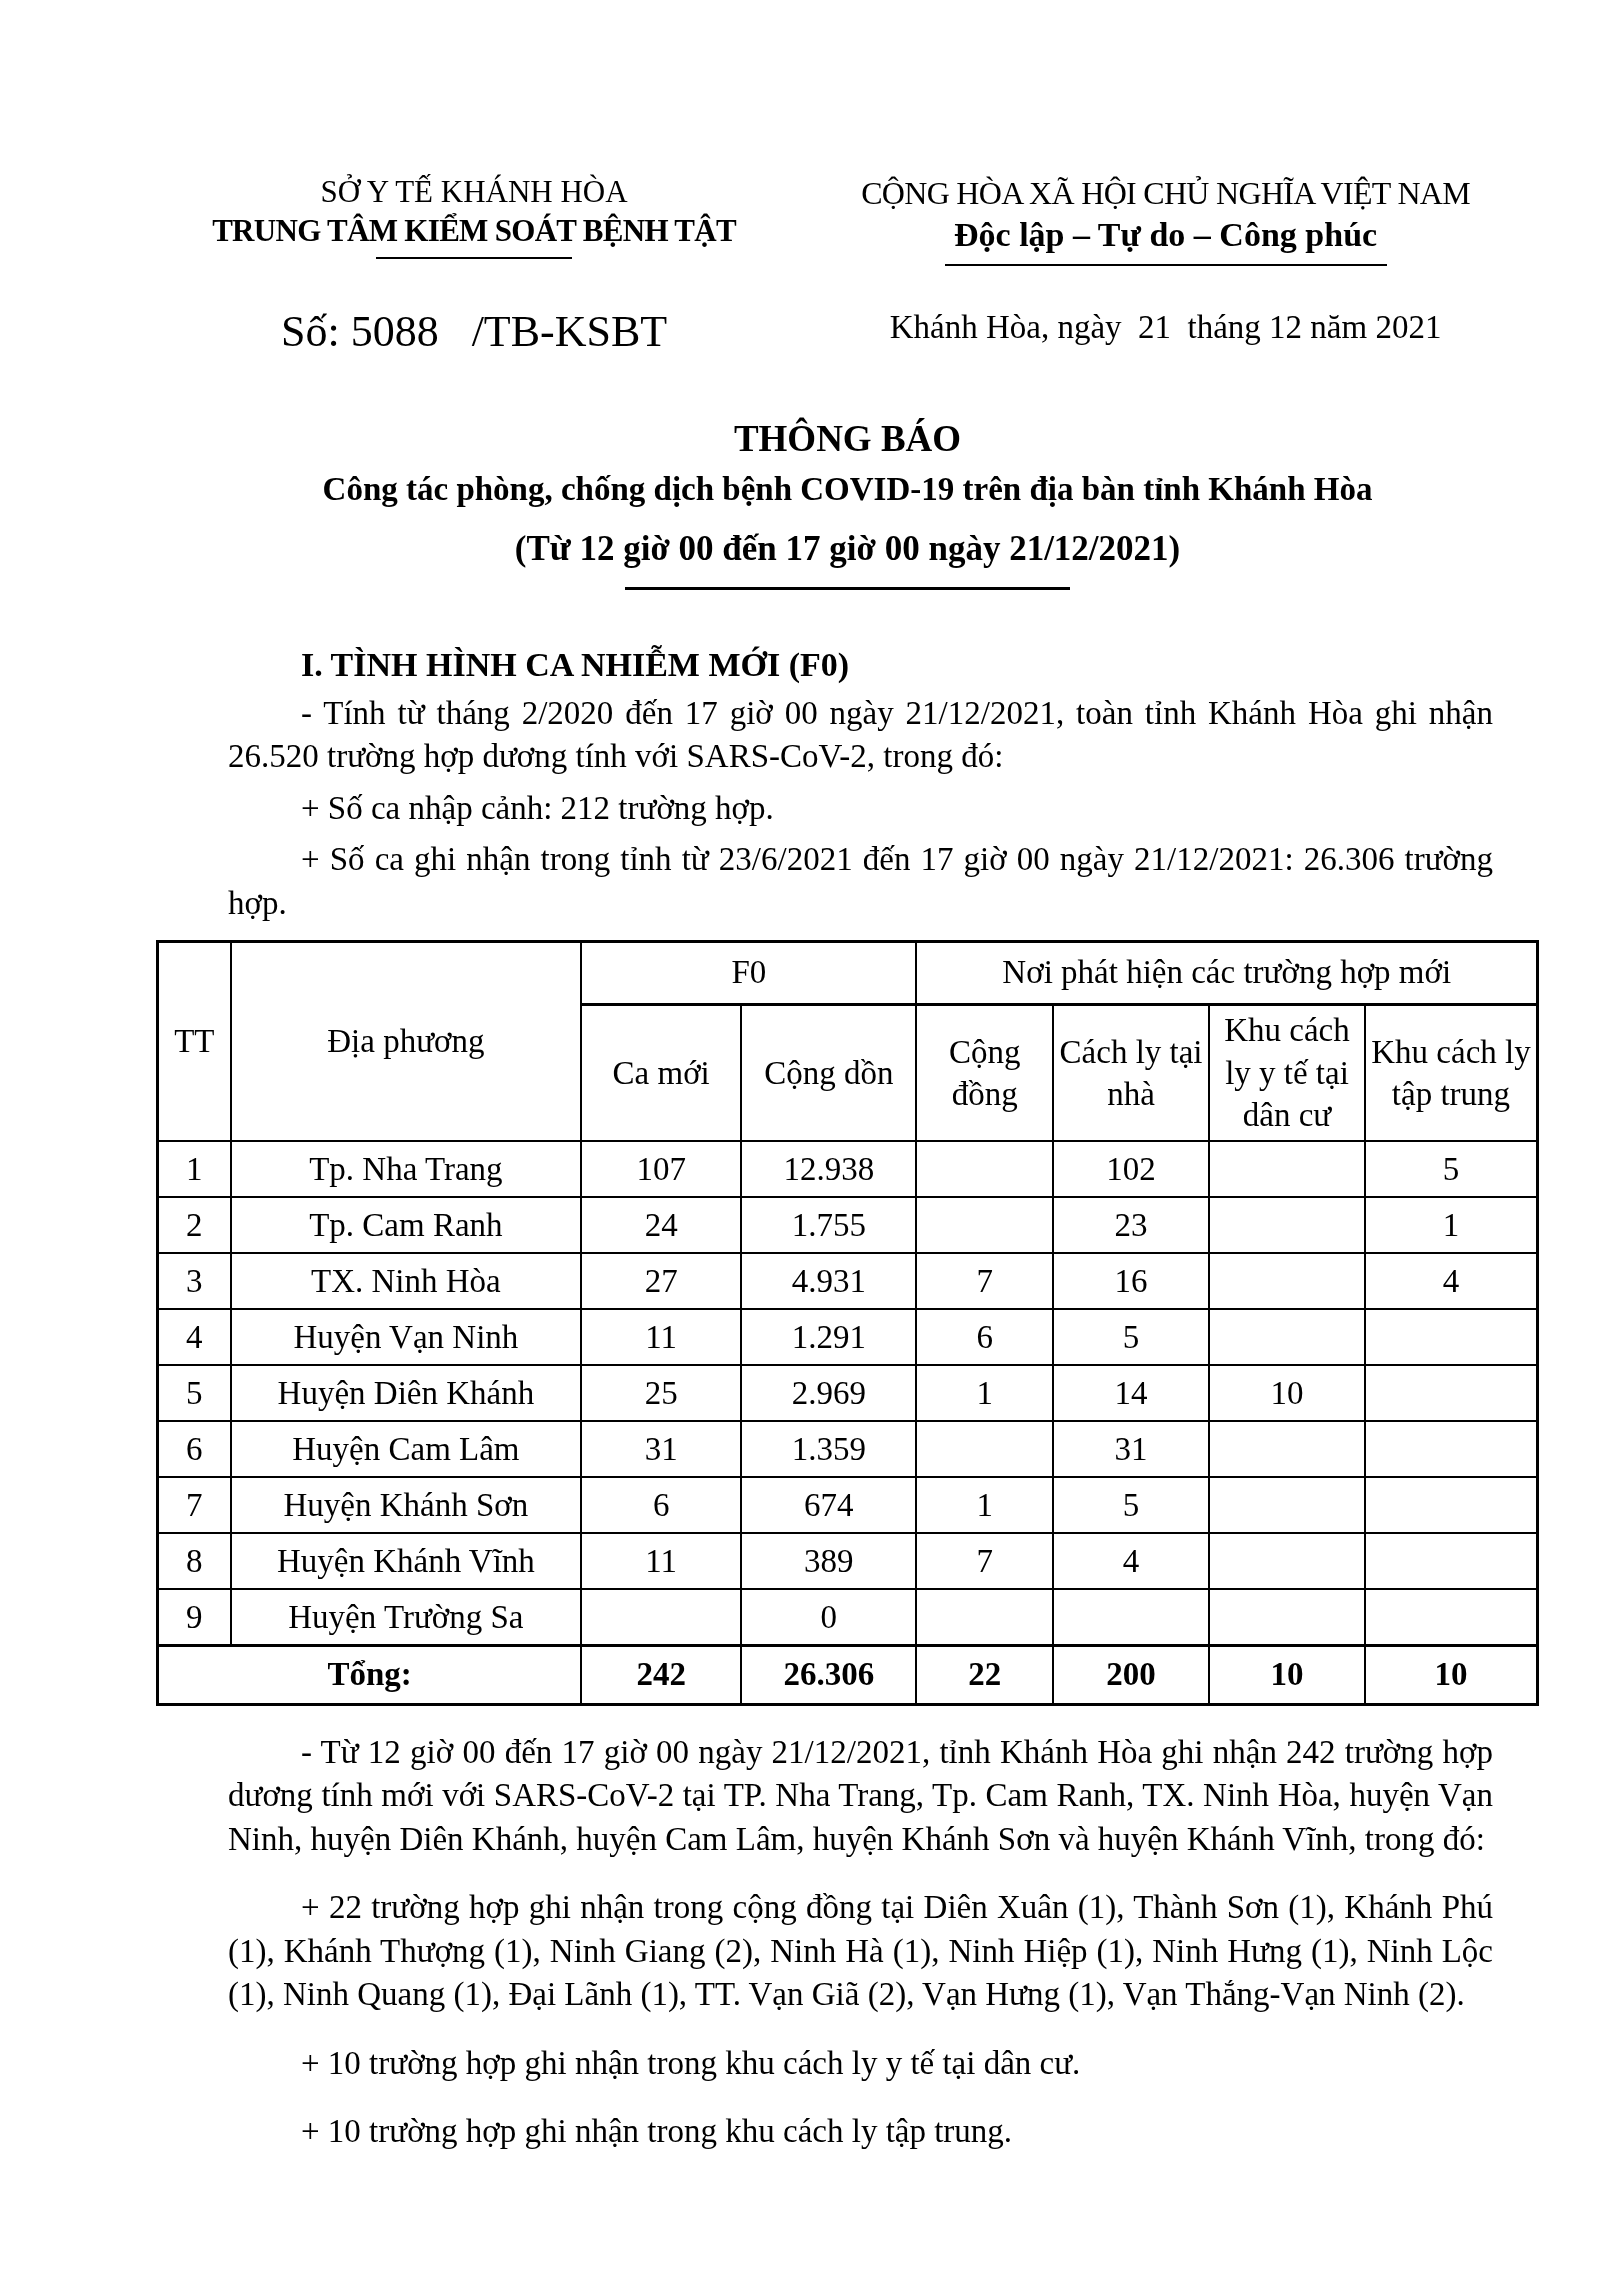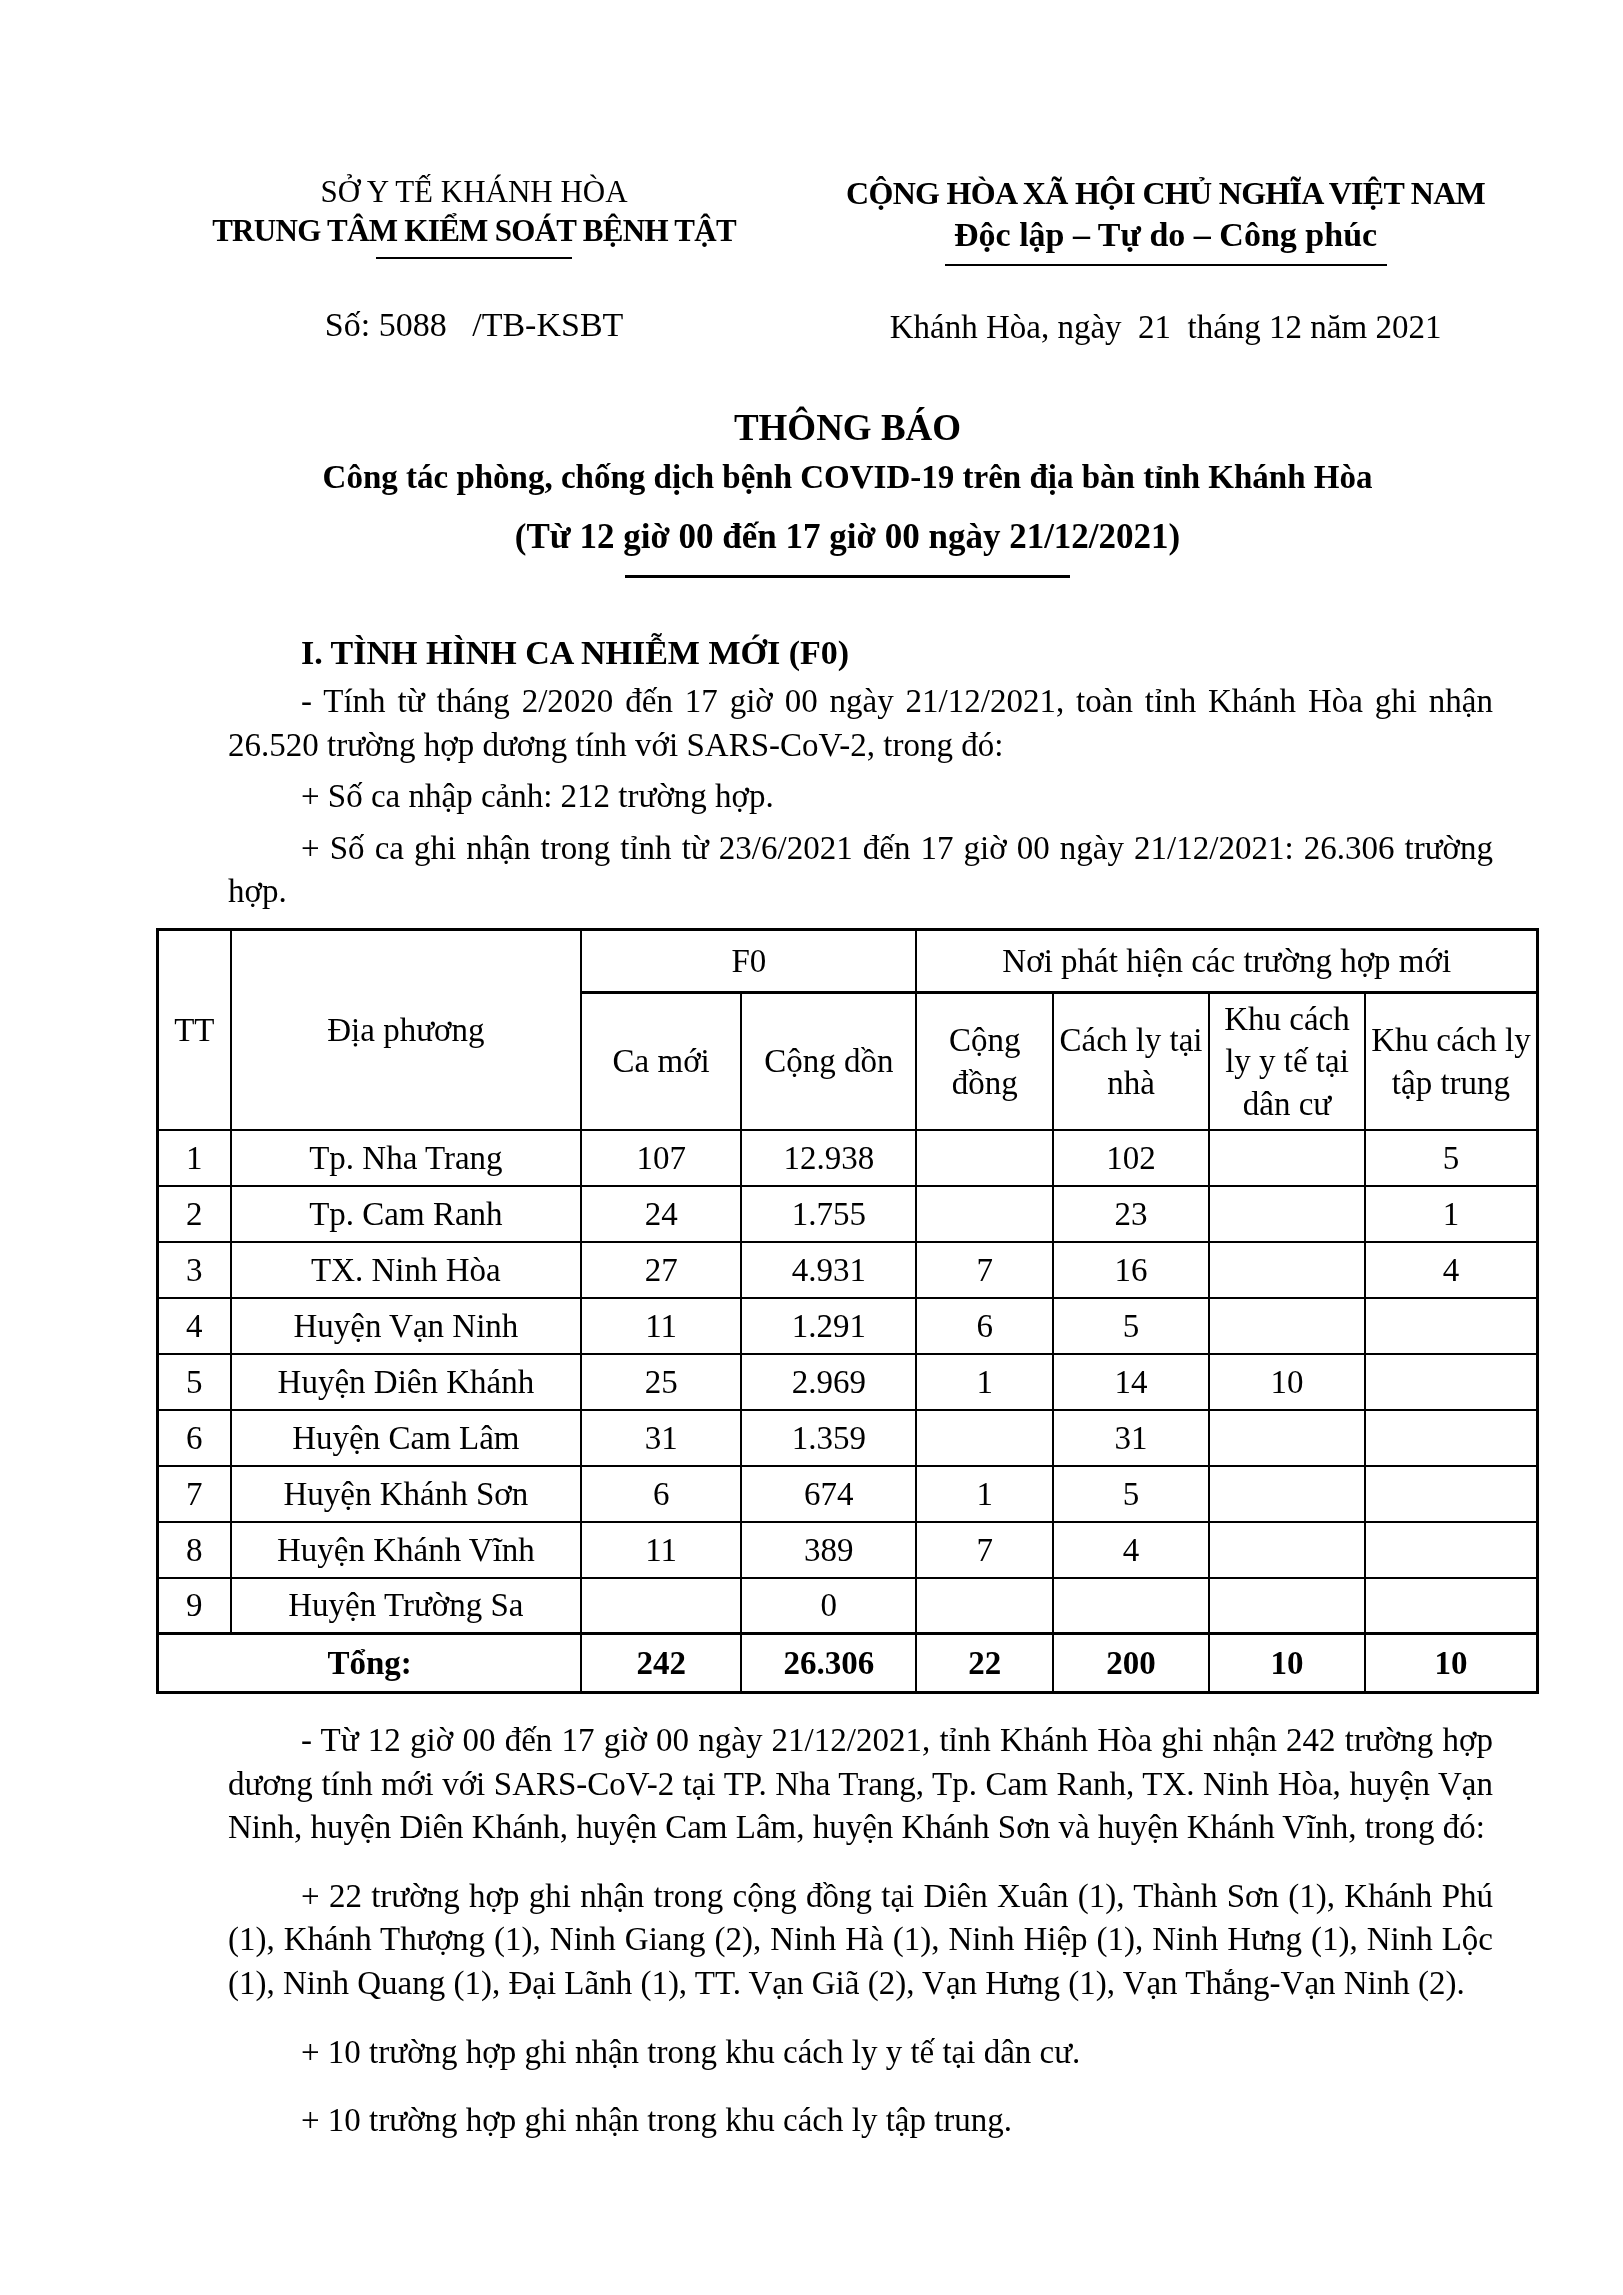--- a/index.html
+++ b/index.html
@@ -9,26 +9,26 @@
     background:#ffffff; color:#000;
     font-family:"Liberation Serif","DejaVu Serif",serif;
     padding:173px 84px 52px 156px;
   }
   
   .hdr { display:flex; align-items:flex-start; }
   .hdr-left  { width:46%; text-align:center; }
   .hdr-right { width:54%; text-align:center; }
   .hdr-l1 { font-size:31px; line-height:1.25; }
   .hdr-l2 { font-size:31px; font-weight:bold; line-height:1.25; letter-spacing:-0.7px; }
-  .hdr-r1 { font-size:32px; font-weight:bold; line-height:1.25; letter-spacing:-0.7px;text-align:center; }
+  .hdr-r1 { font-size:32px; font-weight:normal; line-height:1.25; letter-spacing:-0.7px;text-align:center; }
   .hdr-r2 { font-size:34px; font-weight:bold; line-height:1.3; }
   .uline { border-bottom:2.6px solid #000; margin:6.5px auto 0; }
   .uline-left  { width:196px; }
   .uline-right { width:442px; }
-  .doc-number { margin-top:47px; font-size:34px; white-space:pre-wrap; }
+  .doc-number { margin-top:47px; font-size:44px; white-space:pre-wrap; }
   .date-line  { margin-top:43px; font-size:33px; white-space:pre-wrap; }
   
   .title-block { text-align:center; margin-top:60px; }
   .title-1 { font-size:37px; font-weight:bold; }
   .title-2 { font-size:33px; font-weight:bold; margin-top:10.5px; }
   .title-3 { font-size:35px; font-weight:bold; margin-top:21px; }
   .title-divider { width:445px; border-bottom:3.9px solid #000; margin:18.3px auto 0; }
   
   .section-heading {
     margin:56px 46px 0 72px; text-indent:73px;

